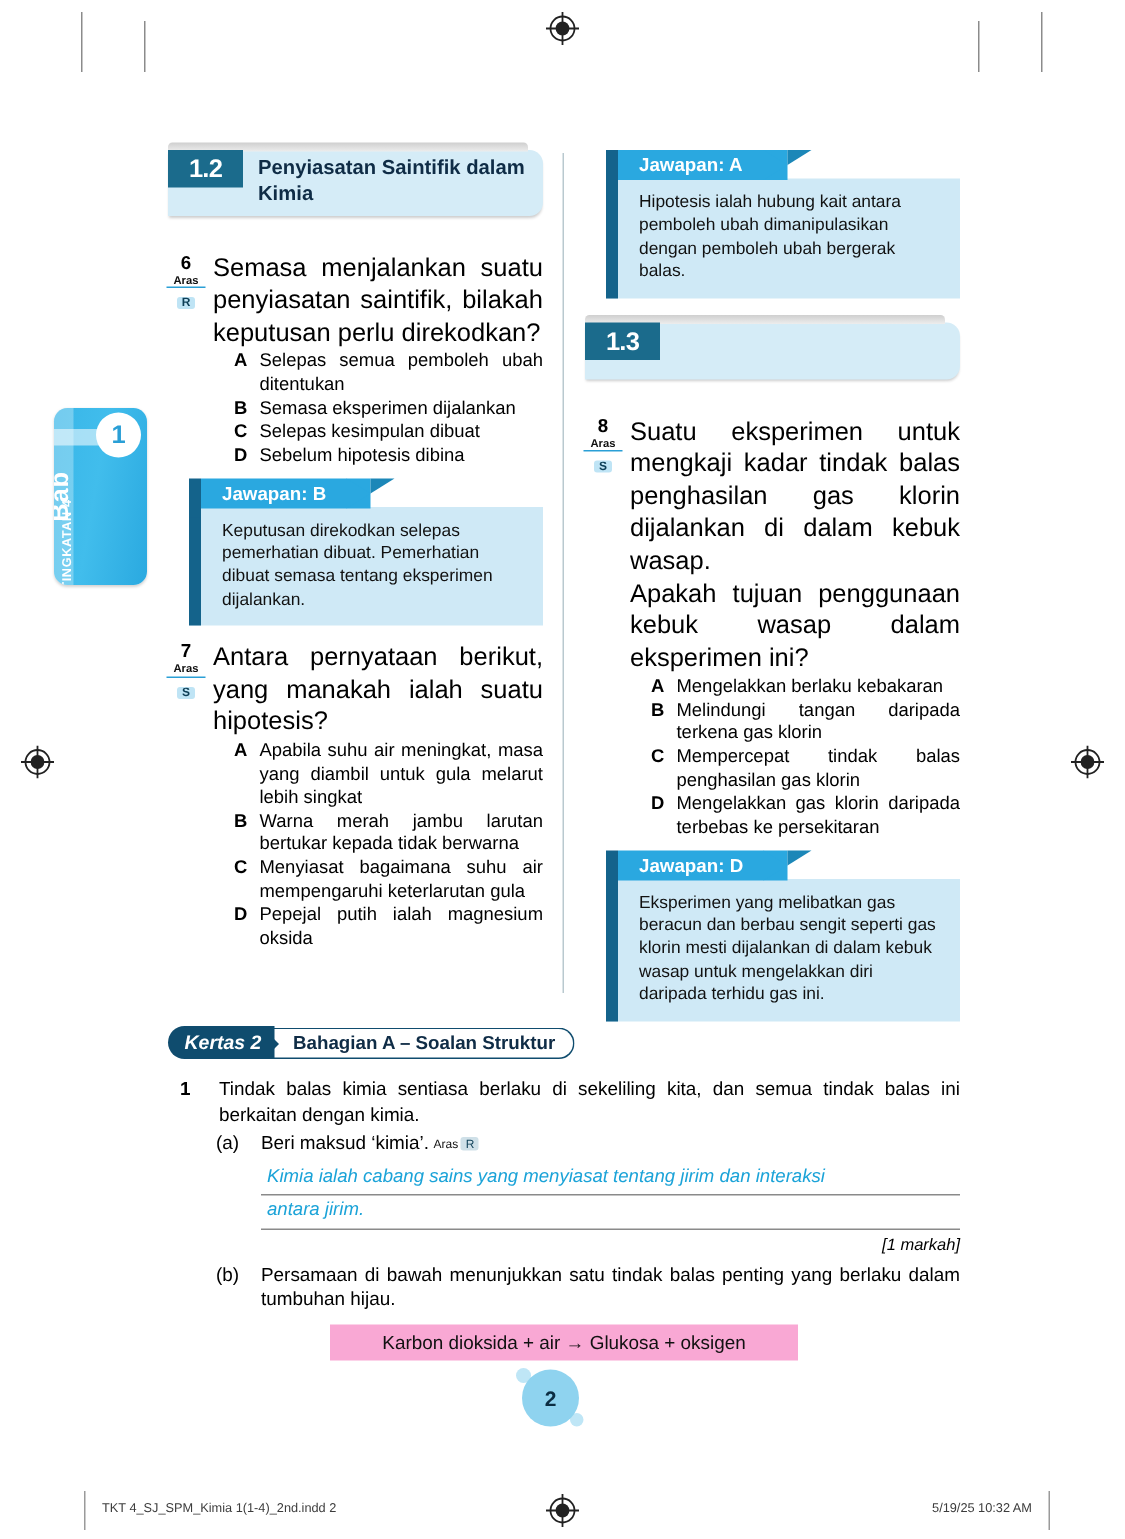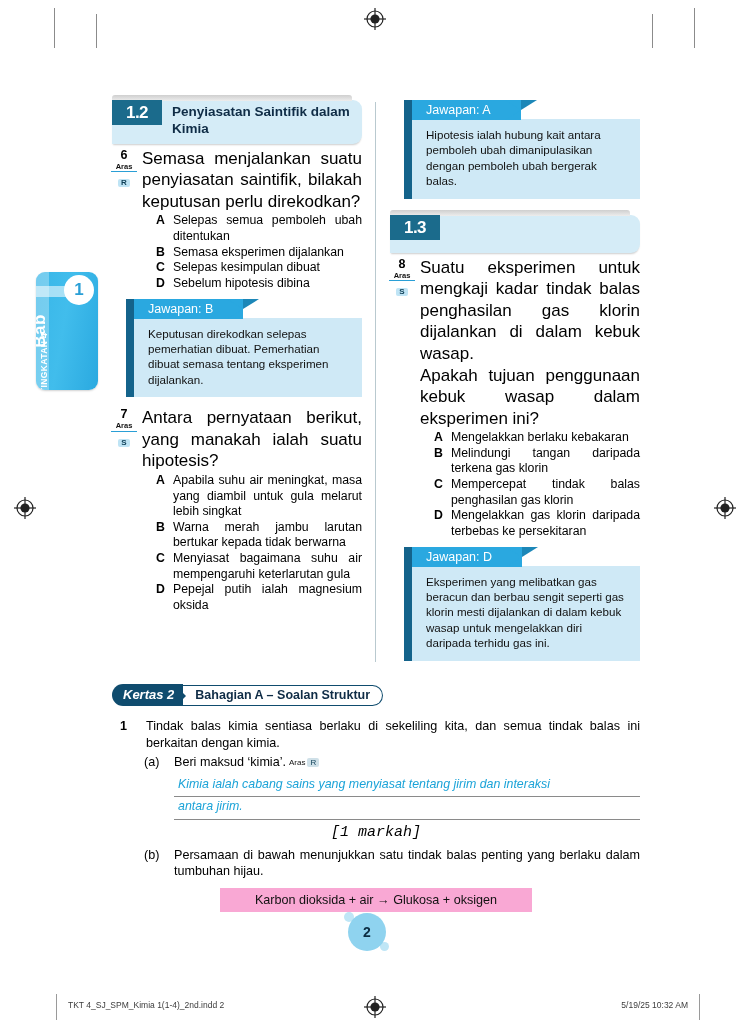--- a/index.html
+++ b/index.html
@@ -108,21 +108,21 @@
     left: 263px;
     top: 2px;
     width: 1px;
     height: 560px;
     background: #b9c9cf;
   }
 
   
   .sec-head {
     position: relative;
-    margin-bottom: 4px;
+    margin-bottom: 24px;
     background: #d5ecf7;
     border-radius: 0 9px 9px 0;
     min-height: 28px;
     padding: 4px 8px 6px 60px;
     box-shadow: 0 2px 2px -1px rgba(0,0,0,0.20);
   }
   .sec-head:before {
     content: "";
     position: absolute;
     left: 0; top: -5px; right: 10px;
@@ -220,21 +220,21 @@
     position: relative;
     margin: 7px 0 10px 14px;
   }
   .ribbon {
     position: relative;
     display: block;
     height: 20px;
     margin-left: 8px;
     background: #2aa8e0;
     color: #fff;
-    font-weight: normal;
+    font-weight: bold;
     font-size: 12.5px;
     line-height: 20px;
     padding: 0 30px 0 14px;
     width: max-content;
     z-index: 2;
   }
   .ribbon:before {
     content: "";
     position: absolute;
     left: -8px; top: 0;
@@ -366,24 +366,23 @@
   .ruled-line {
     border-bottom: 1.3px solid #8a8a8a;
     padding: 1px 0 3px 4px;
     color: #1ba3d8;
     font-style: italic;
     font-size: 12.4px;
     line-height: 1.4;
     min-height: 16px;
   }
   .marks {
-    text-align: center;
-    font-size: 15px;
+    text-align: right;
+    font-size: 11px;
     margin-top: 4px;
-    font-family: Liberation Mono, monospace;
   }
   .marks i { font-style: italic; }
   .equation-box {
     margin: 8px auto 0 auto;
     width: 300px;
     background: #f9a8d4;
     text-align: center;
     font-size: 12.6px;
     padding: 5px 6px;
     color: #111;

